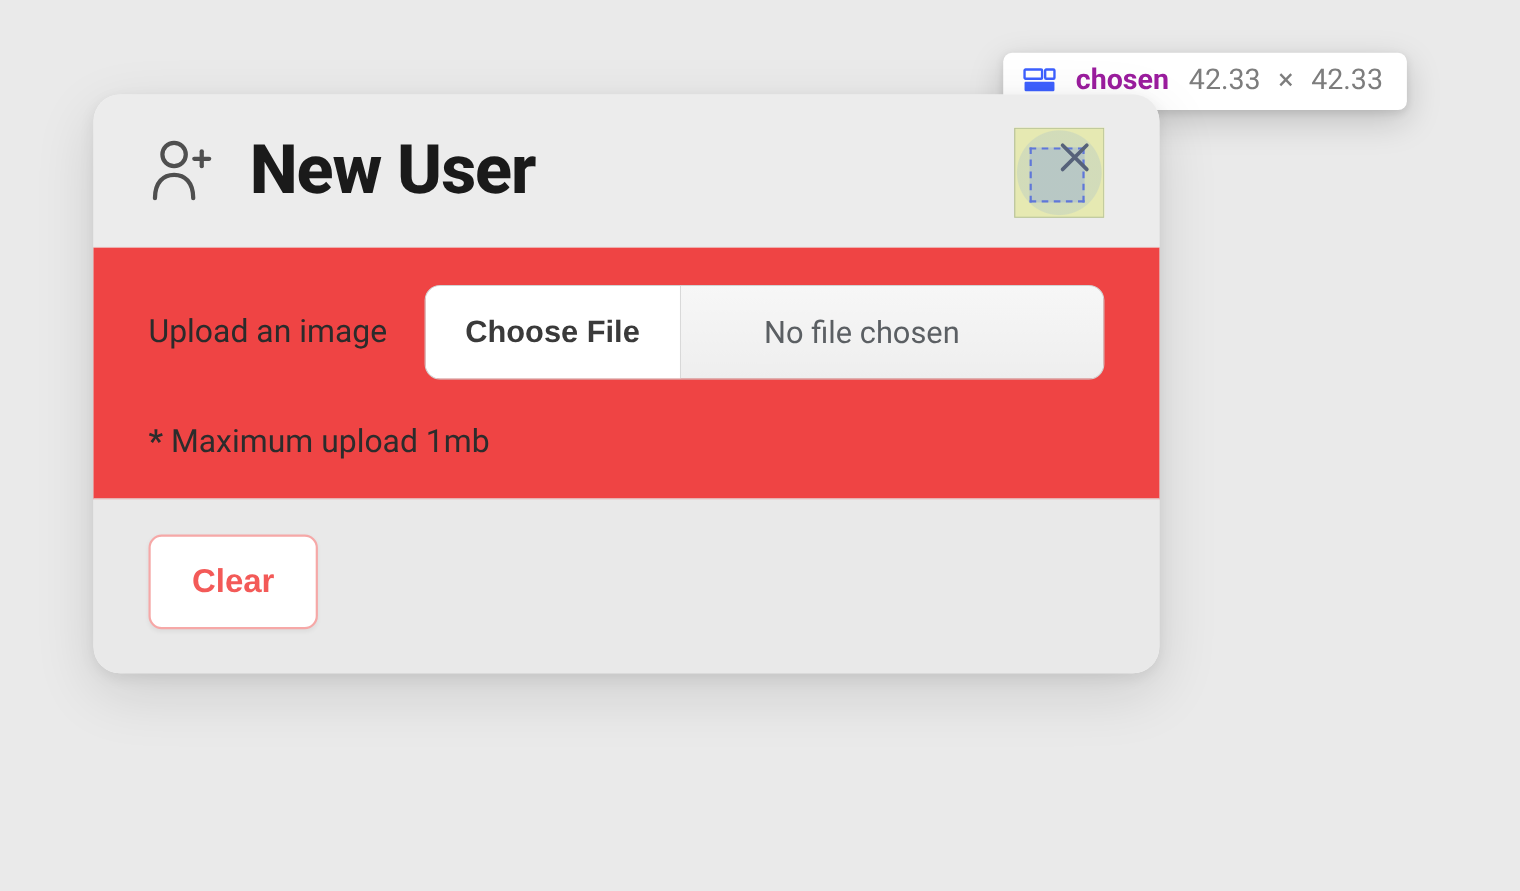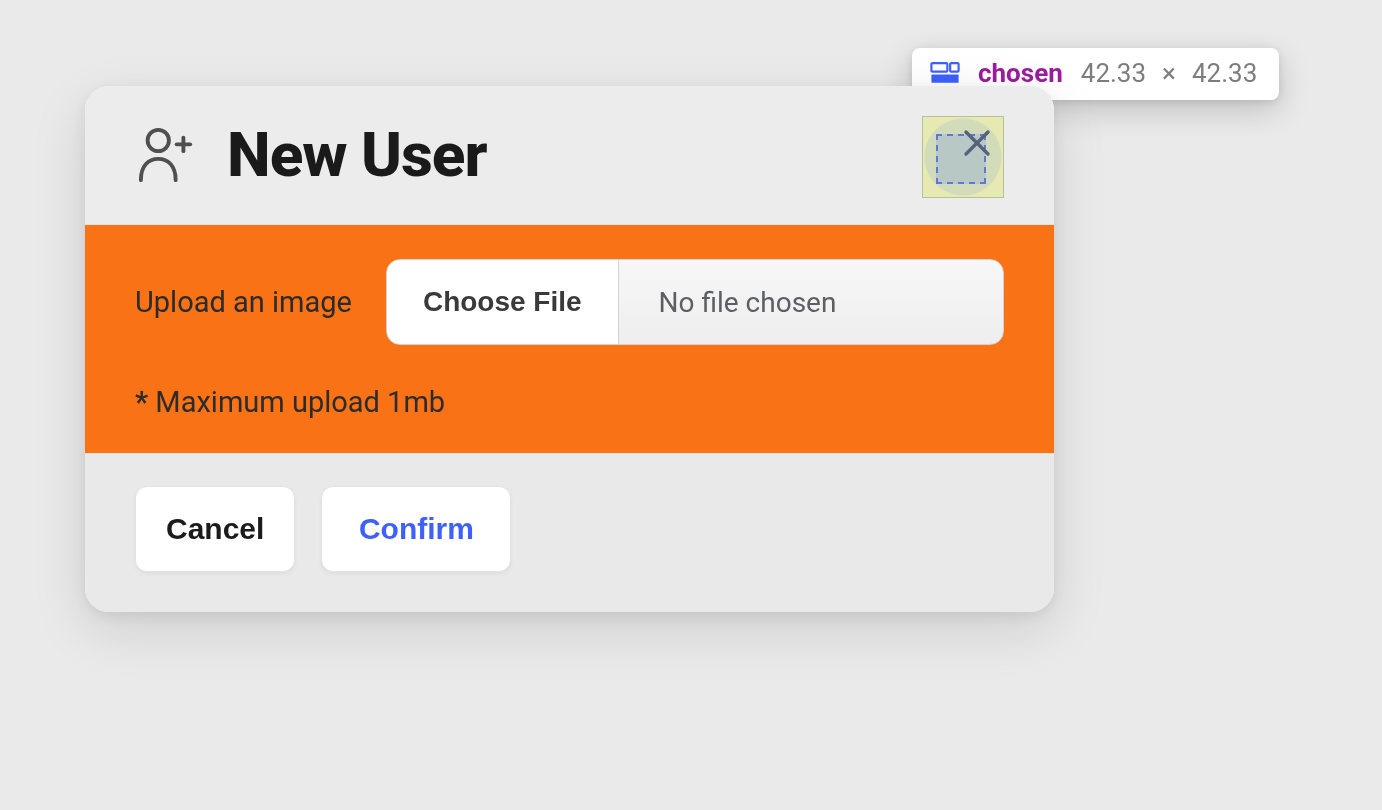--- a/index.html
+++ b/index.html
@@ -60,28 +60,29 @@
   }
   .inspect-dashed{
     position:absolute;top:48px;right:68px;width:46px;height:46px;
     border:2.5px dashed var(--inspect-dash);
     background:rgba(120,150,225,.28);
     pointer-events:none;
   }
   .close-x{width:30px;height:30px;stroke:#56627a;stroke-width:3.4;stroke-linecap:round;}
   
   .card-body{
-    background:#f97316;padding:34px 50px 34px 50px;border-bottom:1px solid #e2e2e2;
+    background:#ef4444;padding:34px 50px 34px 50px;border-bottom:1px solid #e2e2e2;
   }
   .upload-row{display:flex;align-items:center;gap:34px;}
   .upload-label{font-size:29px;color:#2b2b2b;font-weight:400;}
   .file-input{
     flex:1;display:flex;align-items:stretch;height:84px;
     border:1px solid var(--file-border);border-radius:14px;overflow:hidden;
     background:linear-gradient(#f7f7f7,#eeeeee);
+    gap:36px;
   }
   .file-choose{
     background:#ffffff;border:none;border-right:1px solid var(--file-border);
     padding:0 36px;font-size:28px;font-weight:700;color:#3a3a3a;
     border-radius:13px 0 0 13px;cursor:pointer;
     display:flex;align-items:center;justify-content:center;
   }
   .file-status{
     flex:1;display:flex;align-items:center;padding-left:40px;
     font-size:28px;color:var(--file-status);text-align:right;
@@ -174,19 +175,16 @@
         <button class="file-choose">Choose File</button>
         <div class="file-status">No file chosen</div>
       </div>
     </div>
     <div class="hint-row">
       <span class="asterisk">*</span><span> Maximum upload 1mb</span>
     </div>
   </div>
 
   <div class="card-footer">
-    <div class="footer-right">
-      <button class="btn btn-cancel">Cancel</button>
-      <button class="btn btn-confirm">Confirm</button>
-    </div>
+    <button class="btn btn-clear">Clear</button>
   </div>
 
 </div>
 
 </body></html>

